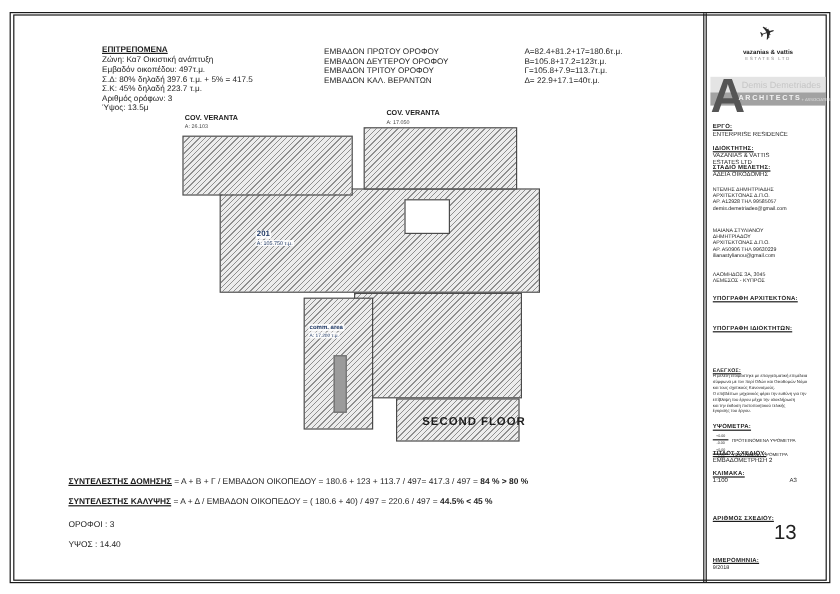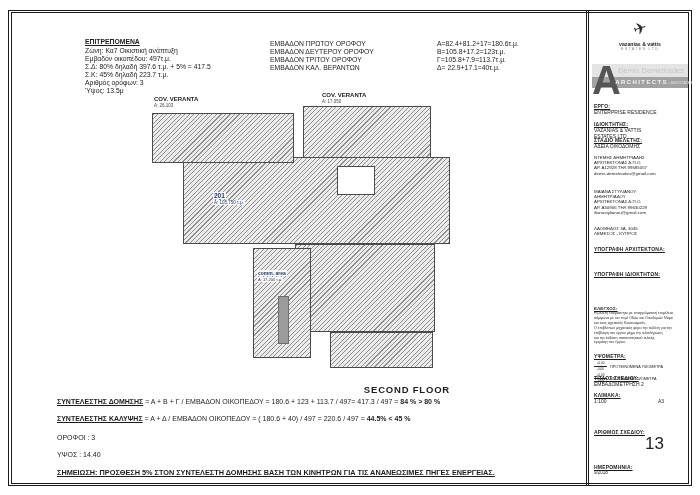--- a/index.html
+++ b/index.html
@@ -68,31 +68,30 @@
   <div class="t" style="left:154px;top:103px;font-size:4.5px;color:#444;">A: 26.103</div>
   <div class="t b" style="left:322px;top:92px;font-size:6px;">COV. VERANTA</div>
   <div class="t" style="left:322px;top:99px;font-size:4.5px;color:#444;">A: 17.050</div>
 
   <div class="t b navy chip" style="left:213px;top:192px;font-size:6.5px;">201</div>
   <div class="t navy chip" style="left:213px;top:200px;font-size:4.5px;">A: 105.750 τ.μ.</div>
 
   <div class="t b navy chip" style="left:257px;top:270px;font-size:5px;">comm. area</div>
   <div class="t navy chip" style="left:257px;top:277px;font-size:4px;">A: 17.200 τ.μ.</div>
 
-  <div class="t b" style="left:340px;top:384px;width:110px;text-align:right;font-size:9.5px;letter-spacing:0.8px;">SECOND FLOOR</div>
+  <div class="t b" style="left:340px;top:346px;width:110px;text-align:center;font-size:9.5px;letter-spacing:0.8px;">SECOND FLOOR</div>
 
   <div class="t" style="left:57px;top:398px;font-size:7px;">
     <span class="b u">ΣΥΝΤΕΛΕΣΤΗΣ ΔΟΜΗΣΗΣ</span><span> = Α + Β + Γ / ΕΜΒΑΔΟΝ ΟΙΚΟΠΕΔΟΥ = 180.6 + 123 + 113.7 / 497= 417.3 / 497 = </span><span class="b">84 % &gt; 80 %</span>
   </div>
   <div class="t" style="left:57px;top:415px;font-size:7px;">
     <span class="b u">ΣΥΝΤΕΛΕΣΤΗΣ ΚΑΛΥΨΗΣ</span><span> = Α + Δ / ΕΜΒΑΔΟΝ ΟΙΚΟΠΕΔΟΥ = ( 180.6 + 40) / 497 = 220.6 / 497 = </span><span class="b">44.5% &lt; 45 %</span>
   </div>
   <div class="t" style="left:57px;top:434px;font-size:7px;">ΟΡΟΦΟΙ : 3</div>
   <div class="t" style="left:57px;top:451px;font-size:7px;">ΥΨΟΣ : 14.40</div>
-  <div class="t b u" style="left:57px;top:468px;font-size:7.3px;">ΣΗΜΕΙΩΣΗ: ΠΡΟΣΘΕΣΗ 5% ΣΤΟΝ ΣΥΝΤΕΛΕΣΤΗ ΔΟΜΗΣΗΣ ΒΑΣΗ ΤΩΝ ΚΙΝΗΤΡΩΝ ΓΙΑ ΤΙΣ ΑΝΑΝΕΩΣΙΜΕΣ ΠΗΓΕΣ ΕΝΕΡΓΕΙΑΣ.</div>
 
   <div class="tc" style="top:20px;left:596px;width:88px;text-align:center;">
     <div style="font-size:16px;line-height:18px;transform:rotate(-18deg);color:#2a2a2a;">✈</div>
     <div class="b" style="font-size:5.2px;margin-top:3px;color:#222;">vazanias &amp; vattis</div>
     <div style="font-size:3.8px;letter-spacing:1.2px;color:#8a8a8a;">ESTATES LTD</div>
   </div>
 
   <div class="band-light"></div>
   <div class="band-dark"></div>
   <div class="t" style="left:592px;top:60px;font-size:40px;line-height:40px;font-weight:bold;color:#555555;">A</div>

